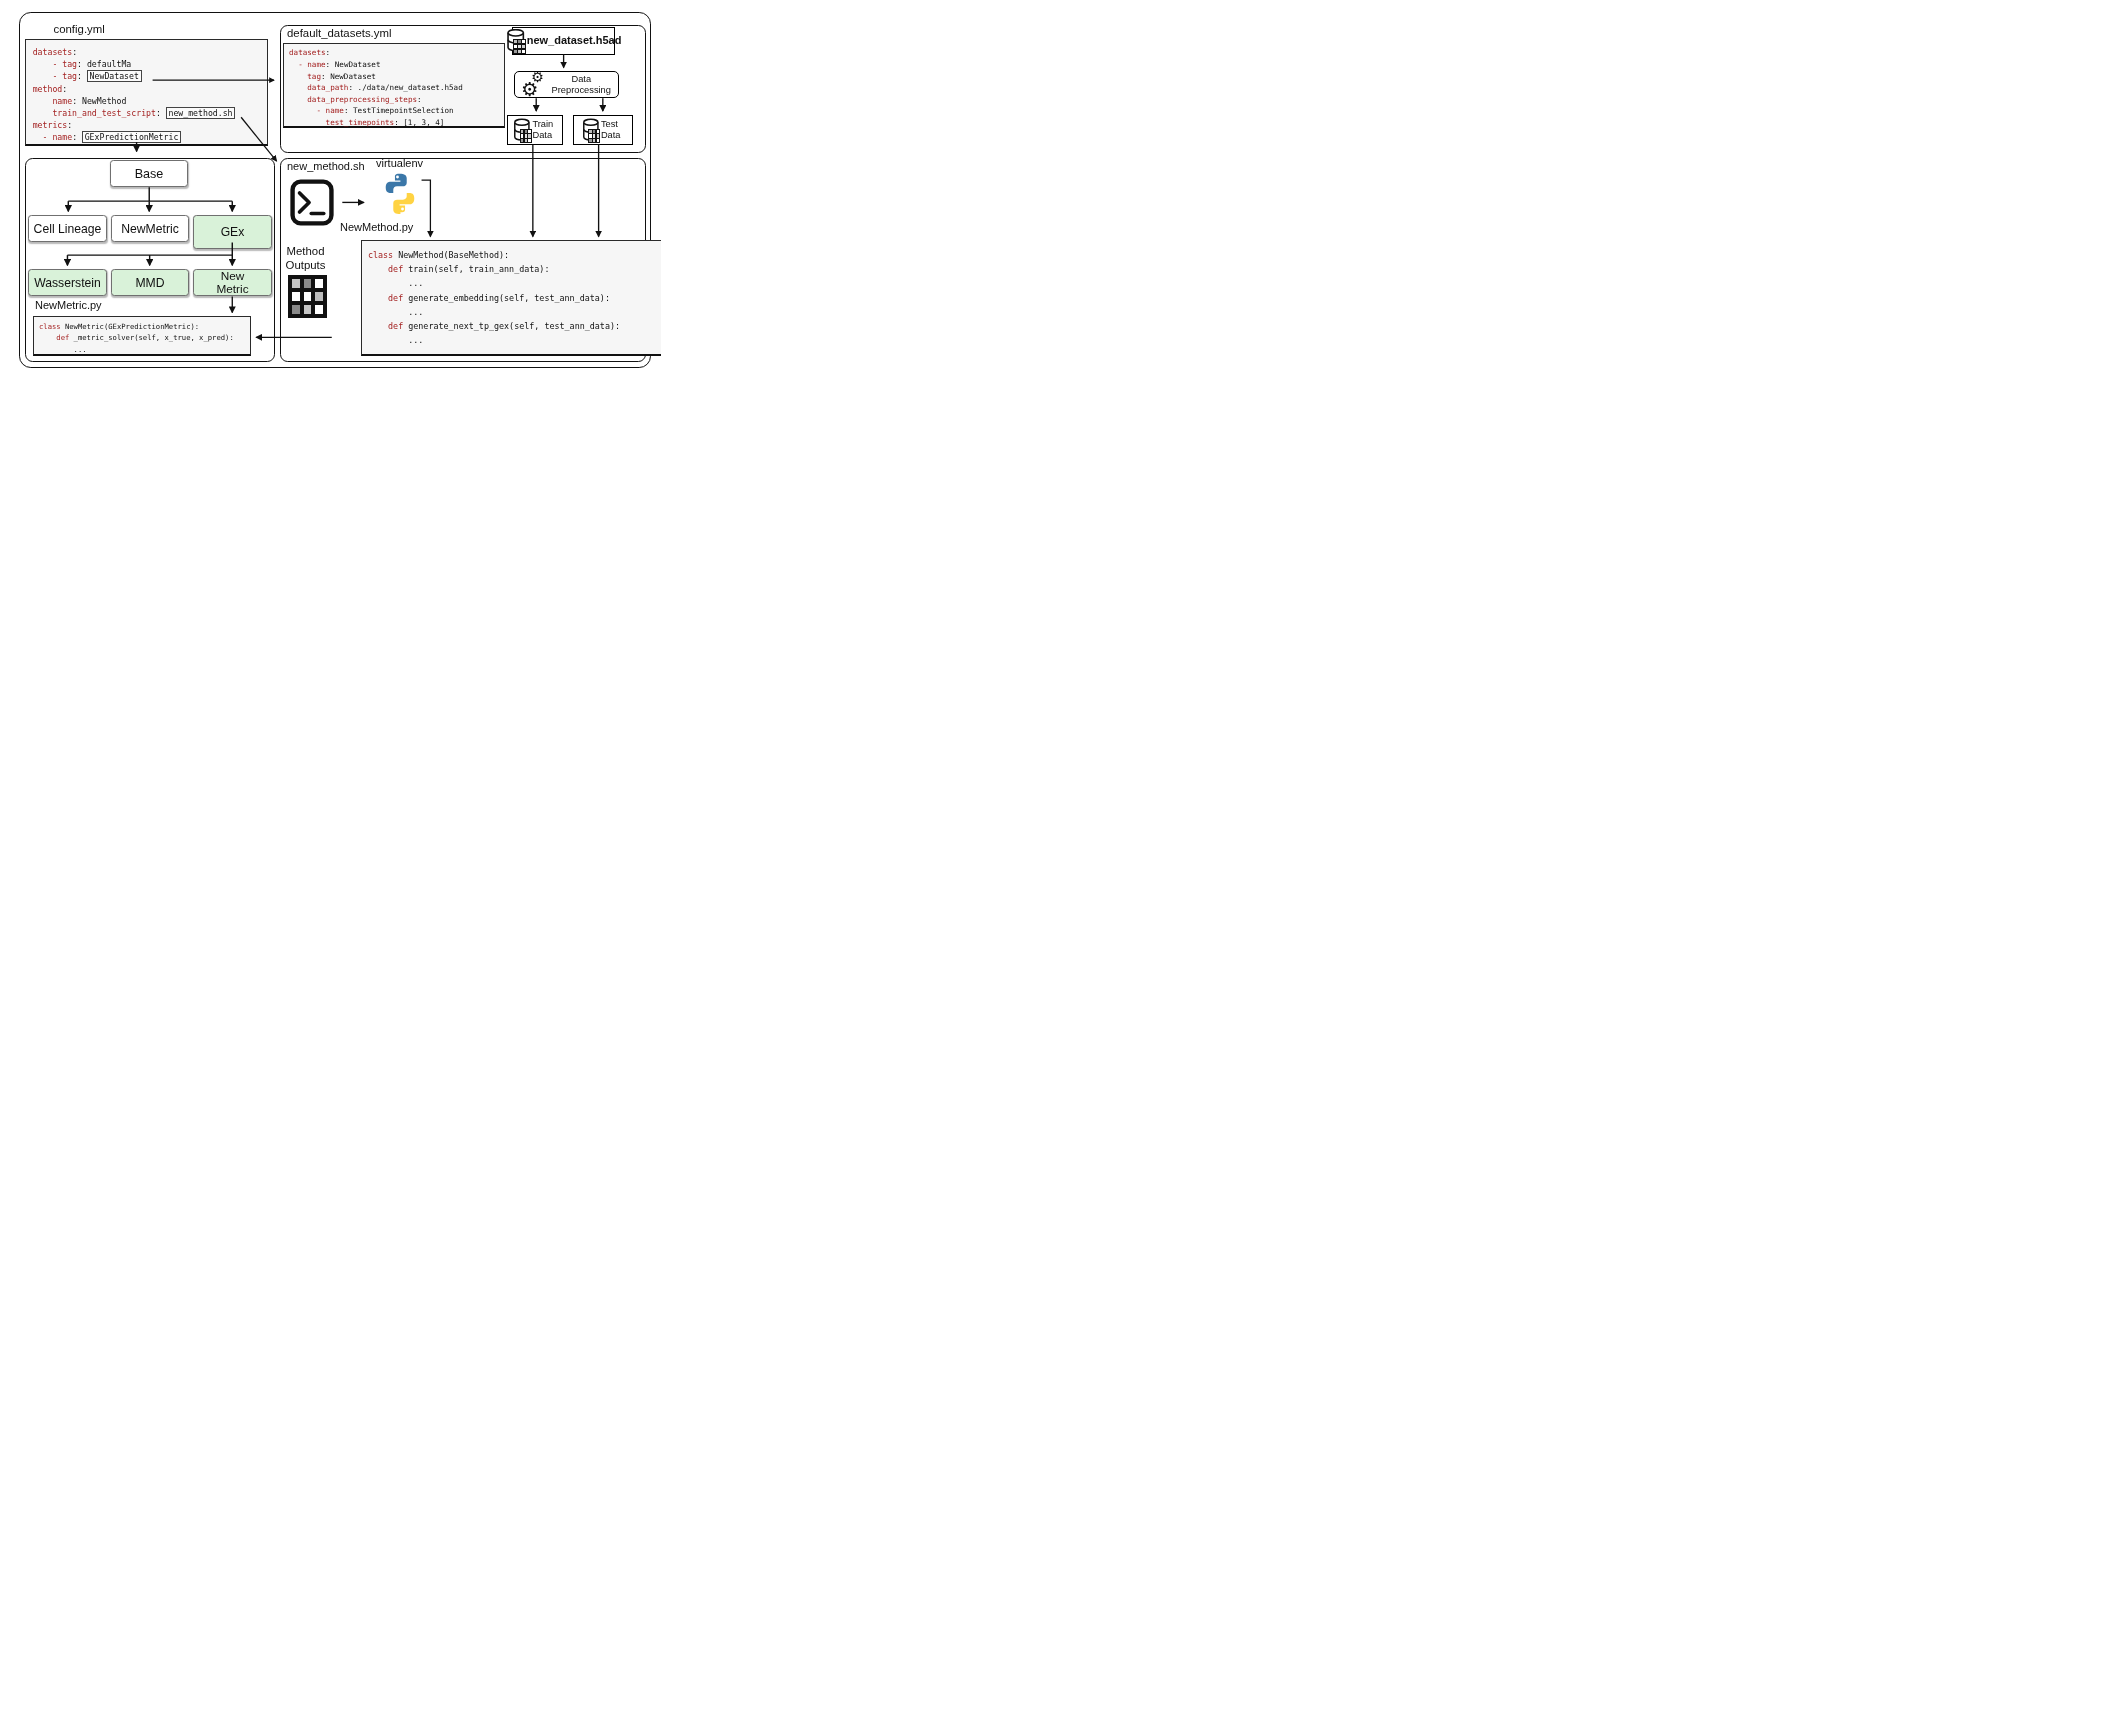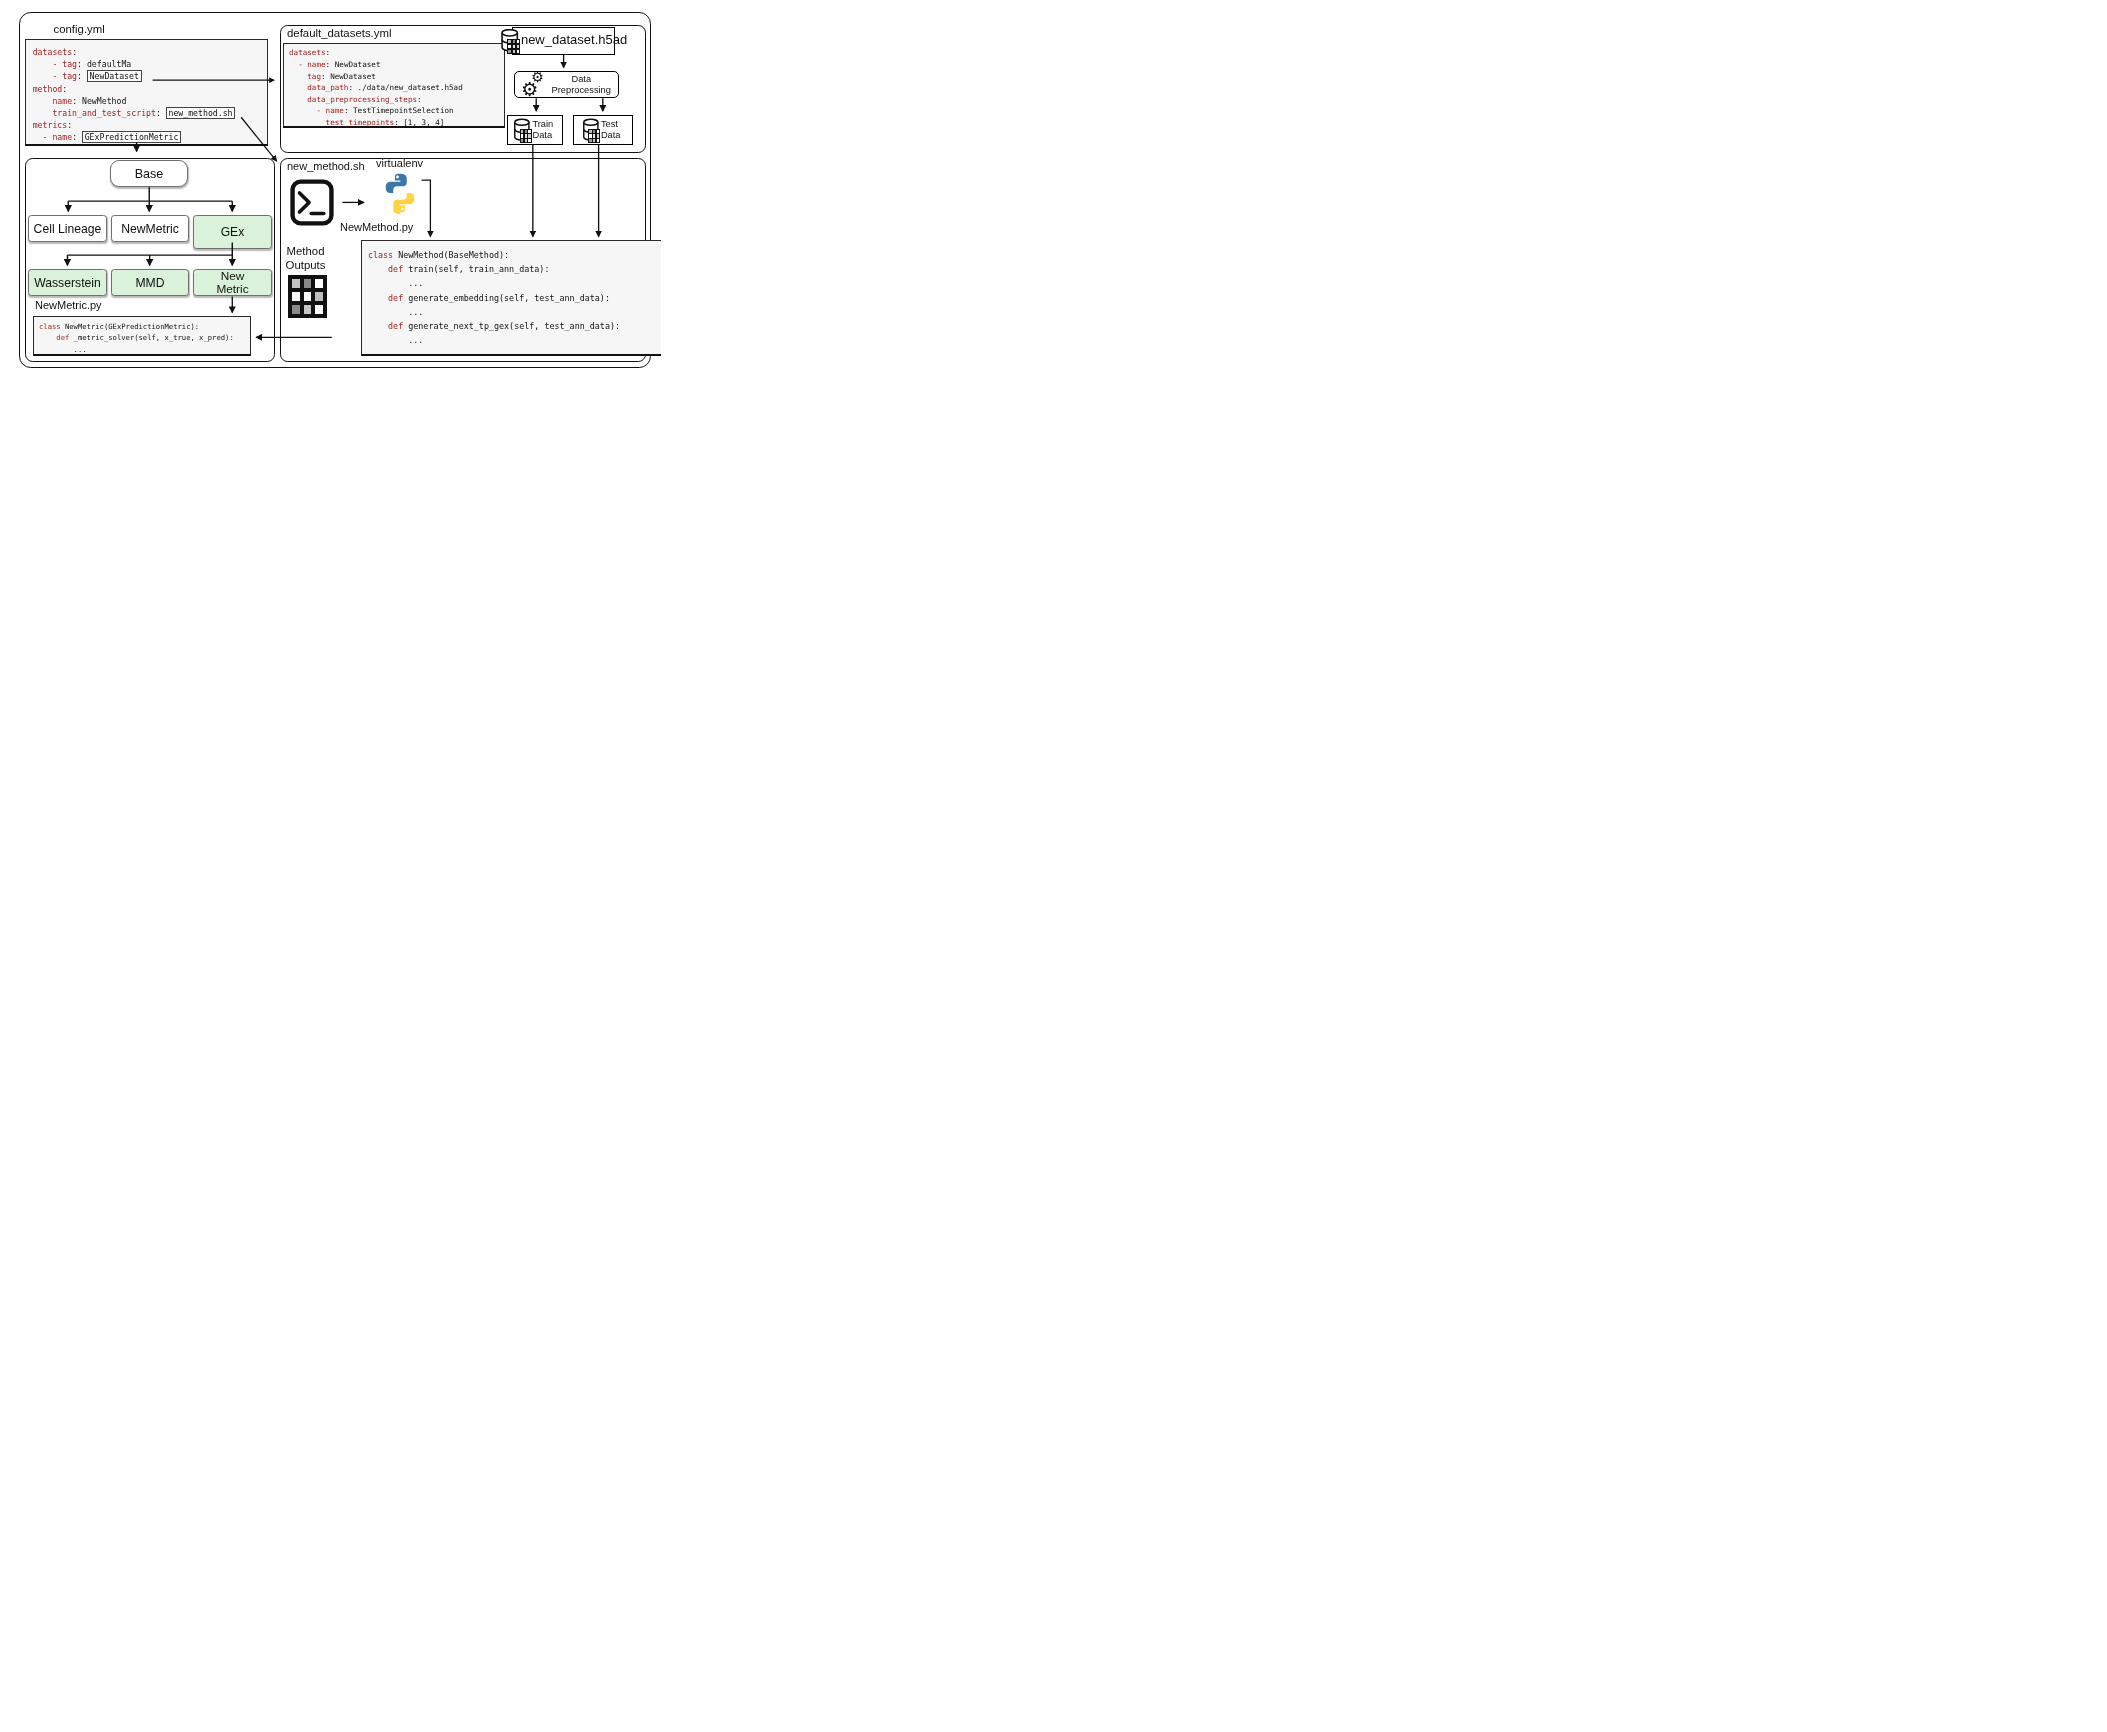--- a/index.html
+++ b/index.html
@@ -83,21 +83,21 @@
           <div style="background: rgb(138, 138, 138);"></div>
           <div style="background: rgb(255, 255, 255);"></div>
           <div style="background: rgb(255, 255, 255);"></div>
           <div style="background: rgb(226, 226, 226);"></div>
           <div style="background: rgb(207, 207, 207);"></div>
           <div style="background: rgb(154, 154, 154);"></div>
           <div style="background: rgb(201, 201, 201);"></div>
           <div style="background: rgb(255, 255, 255);"></div>
         </span>
     </span>
-    <span class="flow-label" style="font-size:13px;">new_dataset.h5ad</span>
+    <span class="flow-label" style="font-size:11px;font-weight:bold;">new_dataset.h5ad</span>
   </div>
 
   <div class="abs dp-box" style="left:514px;top:71px;width:105px;height:27px;">
     <span class="gears" style="height:27px;width:27px;">
       <span class="g1">⚙</span>
         <span class="g2">⚙</span>
     </span>
     <span class="flow-label" style="width:63px;text-align:center;">Data Preprocessing</span>
   </div>
 
@@ -140,21 +140,21 @@
           <div style="background: rgb(154, 154, 154);"></div>
           <div style="background: rgb(201, 201, 201);"></div>
           <div style="background: rgb(255, 255, 255);"></div>
         </span>
     </span>
     <span class="flow-label" style="width:23.6px;">Test Data</span>
   </div>
 
   <div class="abs panel" style="left:25px;top:158px;width:248px;height:202px;"></div>
 
-  <div class="abs class-box" style="left:110px;top:160px;width:78px;height:27px;font-size:12.6px;border-radius:9px;">Base</div>
+  <div class="abs class-box" style="left:110px;top:160px;width:78px;height:27px;font-size:12.6px;">Base</div>
 
   <div class="abs class-box" style="left:28px;top:215px;width:79px;height:27px;">Cell Lineage</div>
   <div class="abs class-box" style="left:111px;top:215px;width:78px;height:27px;">NewMetric</div>
   <div class="abs class-box green" style="left:193px;top:215px;width:79px;height:34px;">GEx</div>
 
   <div class="abs class-box green" style="left:28px;top:269px;width:79px;height:27px;">Wasserstein</div>
   <div class="abs class-box green" style="left:111px;top:269px;width:78px;height:27px;">MMD</div>
   <div class="abs class-box green" style="left:193px;top:269px;width:79px;height:27px;font-size:11.8px;line-height:1.05;">
     <span style="width:44px;">New Metric</span>
   </div>

